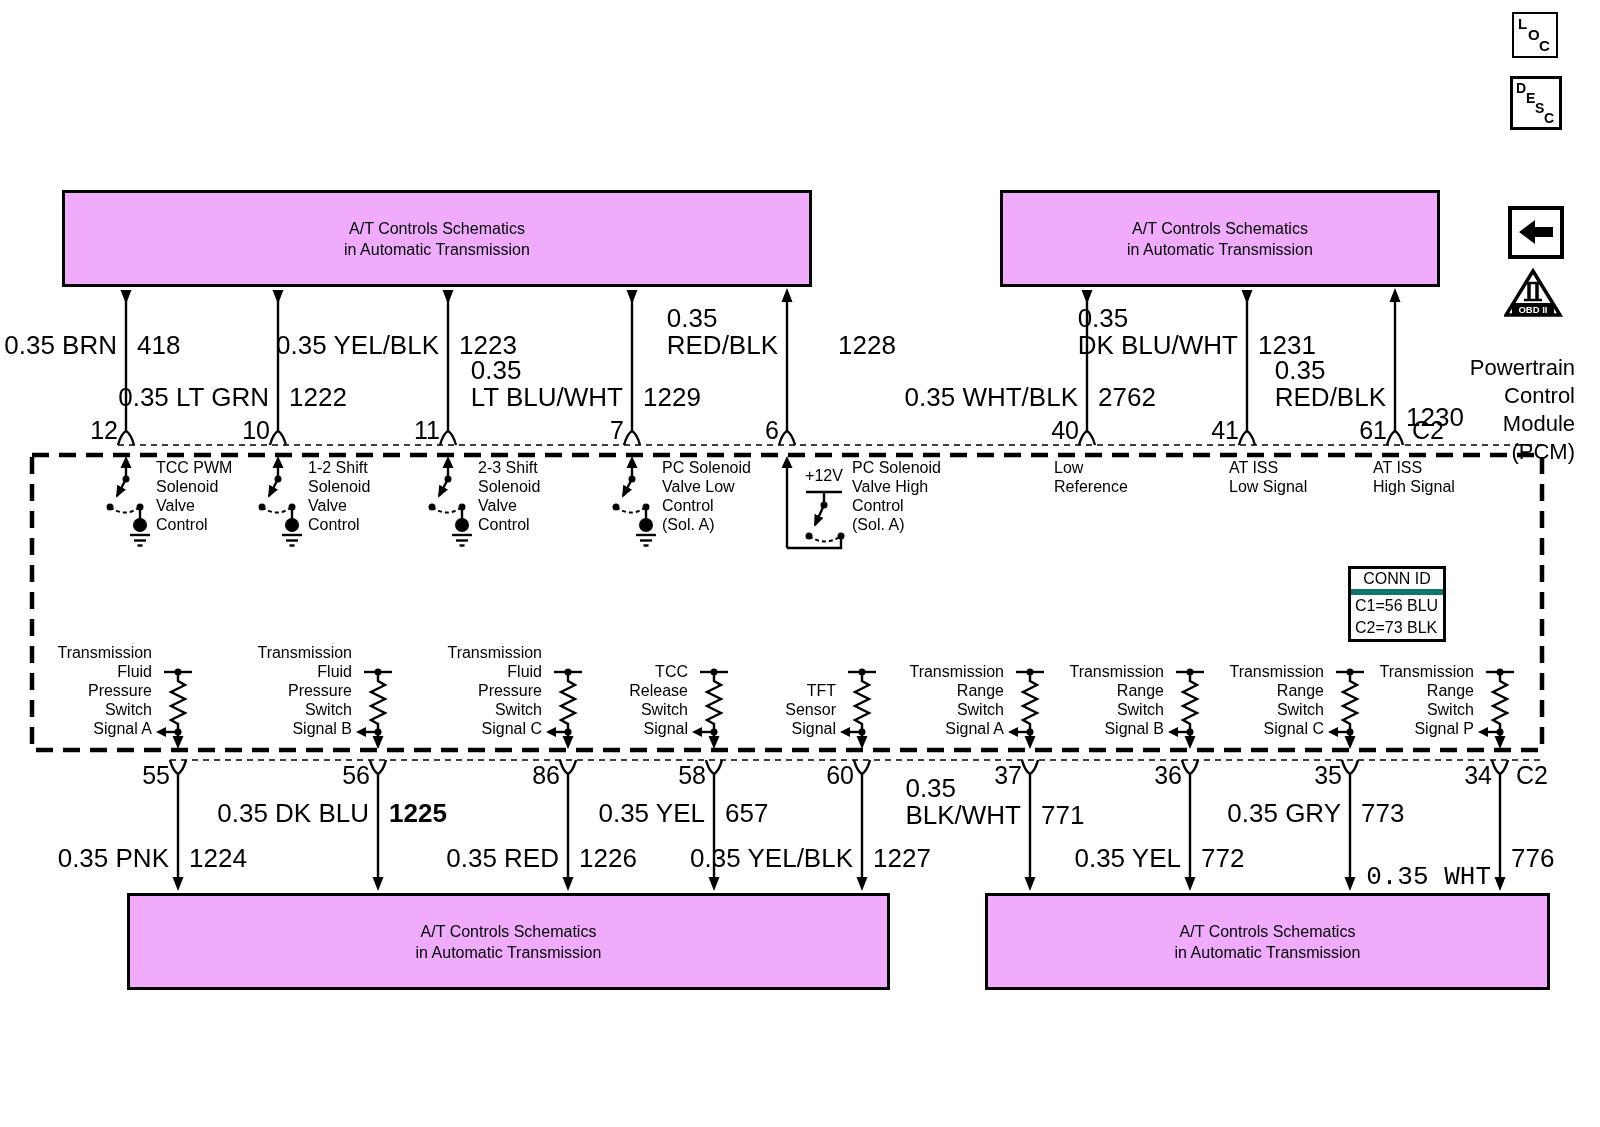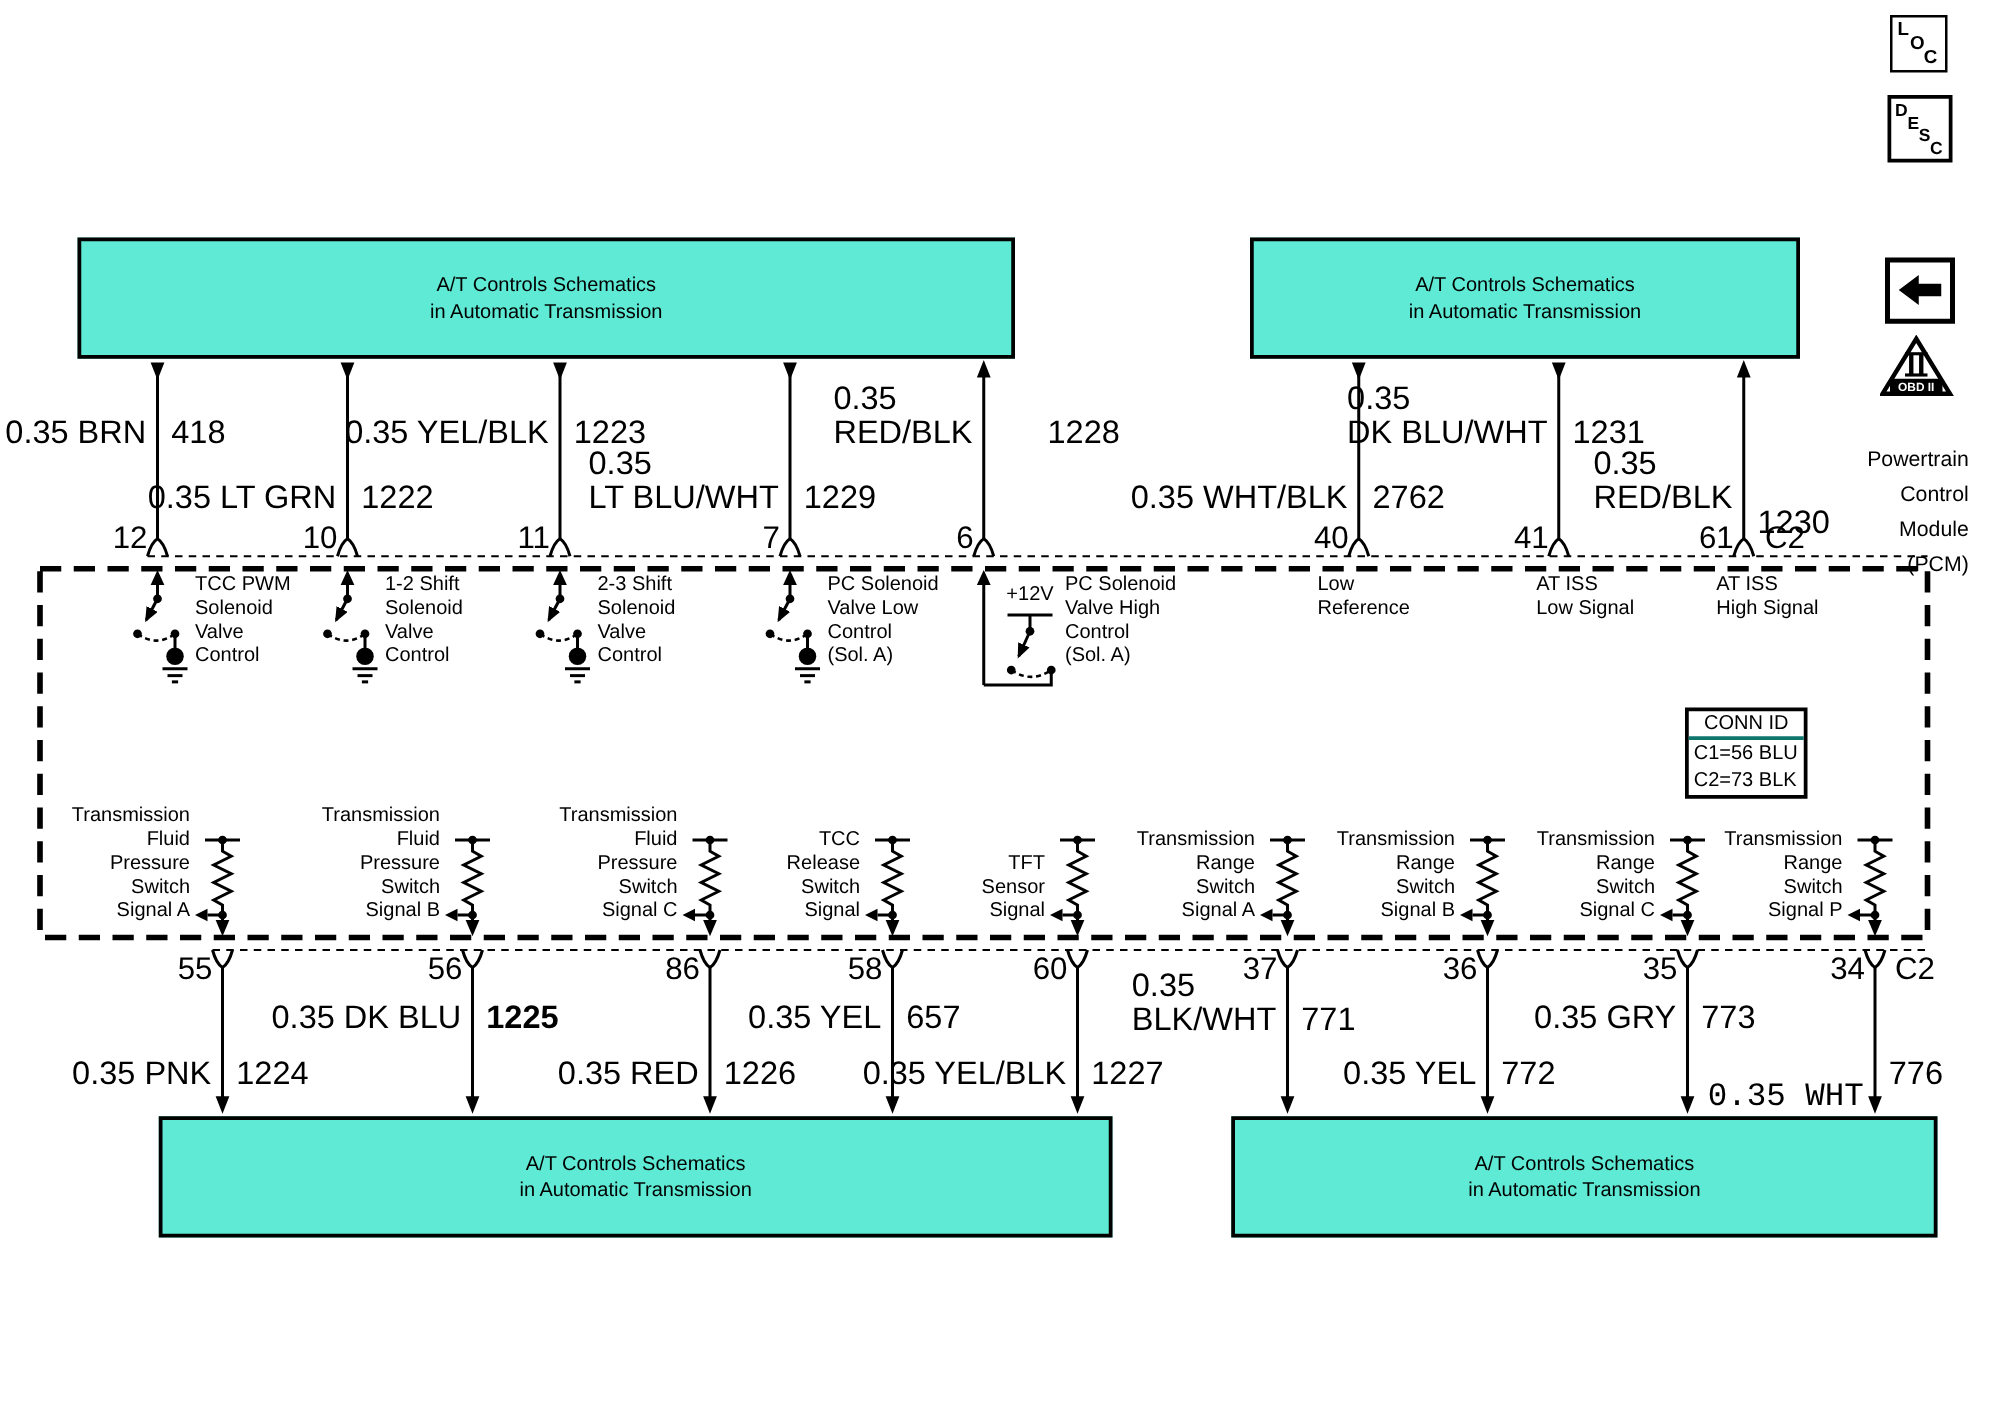--- a/index.html
+++ b/index.html
@@ -5,26 +5,26 @@
   html,body{margin:0;padding:0;background:#fff;}
   #page{position:relative;width:1600px;height:1127px;background:#ffffff;
         font-family:"Liberation Sans", sans-serif;color:#000;overflow:hidden;}
   .t{position:absolute;white-space:nowrap;}
   .wl{font-size:26px;line-height:27px;}
   .pin{font-size:25px;line-height:26px;}
   .fn{font-size:16px;line-height:19px;}
   .fn span{display:block;}
   .stack span{display:block;}
   .ral{text-align:right;}
-  .refbox{position:absolute;border:3px solid #000;background:#5eead4;
+  .refbox{position:absolute;border:3px solid #000;background:#f0abfc;
           display:flex;flex-direction:column;align-items:center;justify-content:center;
           font-size:16px;line-height:21px;text-align:center;}
-  .pcmname{font-size:17px;line-height:28px;text-align:right;}
+  .pcmname{font-size:22px;line-height:28px;text-align:right;}
   .connid{position:absolute;border:3px solid #000;background:#fff;font-size:16px;}
-  .connid .hd{border-bottom:3px solid #0f766e;text-align:center;padding:1px 4px;}
+  .connid .hd{border-bottom:6px solid #0f766e;text-align:center;padding:1px 4px;}
   .connid .rw{padding:1px 4px;line-height:20px;}
   .icobox{position:absolute;border:2.5px solid #000;background:#fff;}
   .icobox span{position:absolute;font-size:15px;font-weight:bold;}
   svg{position:absolute;left:0;top:0;}
   .ln{stroke:#000;stroke-width:2.4;fill:none;}
   .lnf{fill:#000;stroke:none;}
   .dsh{stroke:#000;stroke-width:2;fill:none;stroke-dasharray:4 3;}
 </style>
 </head>
 <body>

